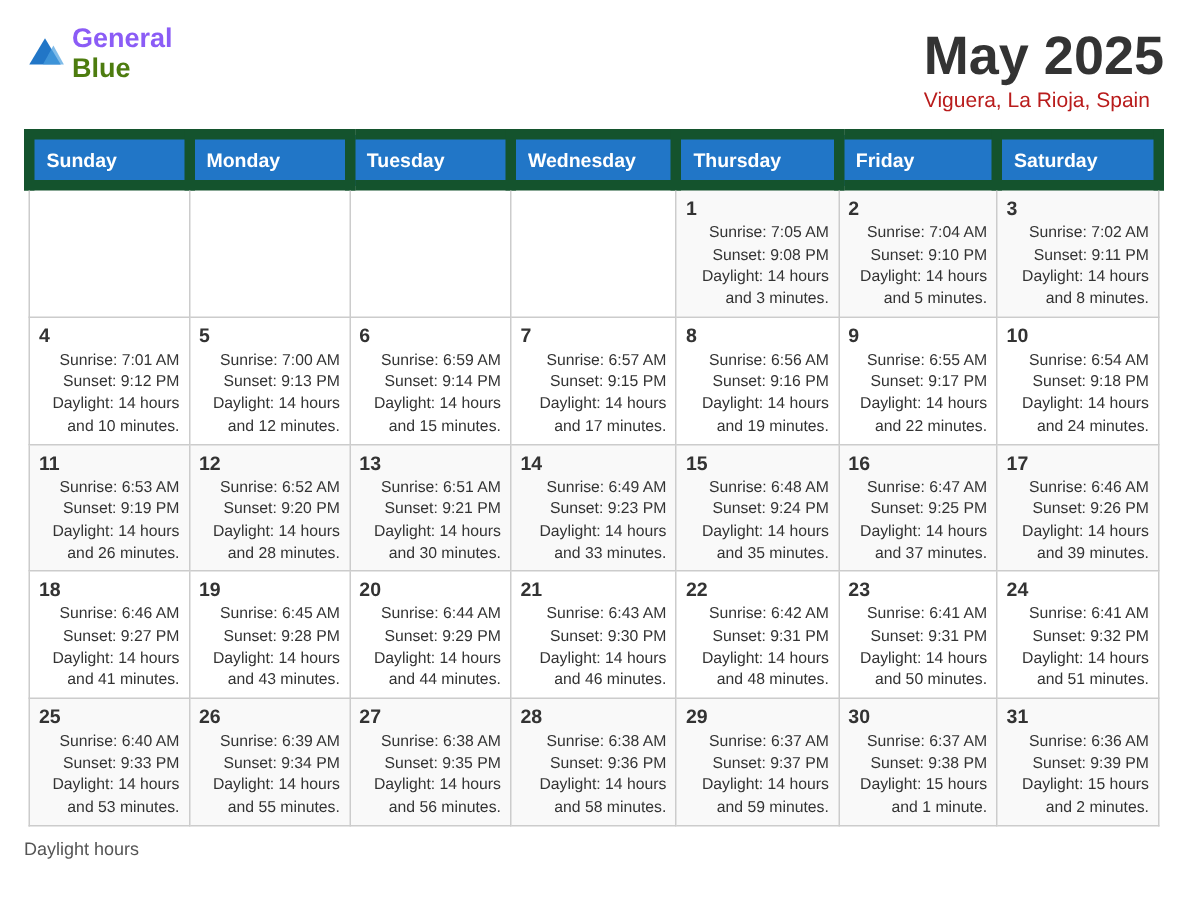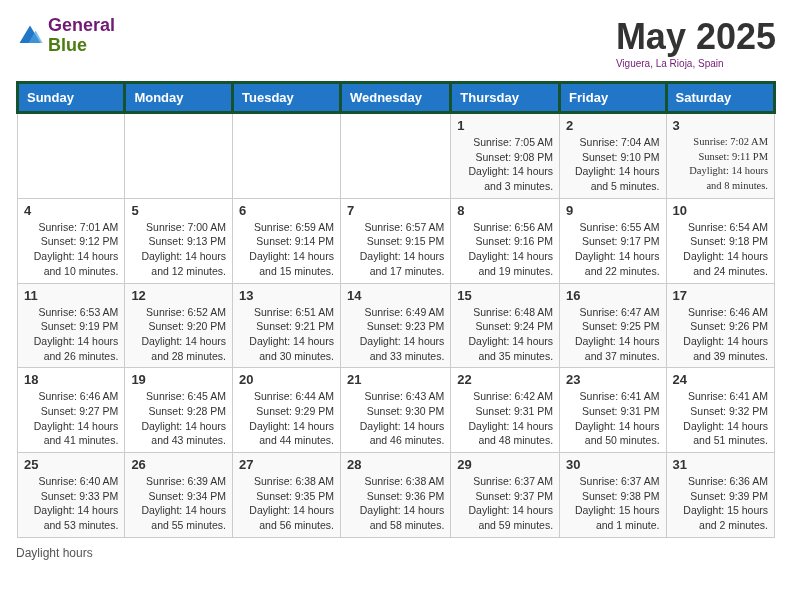--- a/index.html
+++ b/index.html
@@ -19,49 +19,49 @@
     .logo {
       display: flex;
       align-items: center;
       gap: 4px;
     }
     .logo-text {
       font-size: 18px;
       font-weight: bold;
       line-height: 1.1;
     }
-    .logo-general { color: #701a75; }
+    .logo-general { color: #8b5cf6; }
     .logo-blue { color: #4d7c0f; }
     .logo-icon {
       width: 28px;
       height: 28px;
     }
     .title-block { text-align: left; }
     .title-month {
       font-size: 36px;
       font-weight: bold;
       color: #333;
     }
     .title-location {
-      font-size: 10px;
-      color: #701a75;
+      font-size: 14px;
+      color: #b91c1c;
     }
     table {
       width: 100%;
       border-collapse: collapse;
       font-size: 11px;
     }
     thead tr th {
       background-color: #2176c7;
       color: #fff;
       text-align: left;
       padding: 6px 8px;
       font-size: 13px;
       font-weight: bold;
-      border: 3px solid #14532d;
+      border: 7px solid #14532d;
     }
     tbody tr td {
       border: 1px solid #ccc;
       vertical-align: top;
       padding: 4px 6px;
       width: 113px;
       min-height: 80px;
       background: #fff;
     }
     tbody tr:nth-child(odd) td {
@@ -132,21 +132,21 @@
 Daylight: 14 hours and 3 minutes.</div>
         </td>
         <td>
           <span class="day-number">2</span>
           <div class="day-info" style="white-space: pre-line;">Sunrise: 7:04 AM
 Sunset: 9:10 PM
 Daylight: 14 hours and 5 minutes.</div>
         </td>
         <td>
           <span class="day-number">3</span>
-          <div class="day-info" style="white-space: pre-line; font-family: Liberation Serif, serif;">Sunrise: 7:02 AM
+          <div class="day-info" style="white-space: pre-line;">Sunrise: 7:02 AM
 Sunset: 9:11 PM
 Daylight: 14 hours and 8 minutes.</div>
         </td>
       </tr>
       <tr>
         <td>
           <span class="day-number">4</span>
           <div class="day-info" style="white-space: pre-line;">Sunrise: 7:01 AM
 Sunset: 9:12 PM
 Daylight: 14 hours and 10 minutes.</div>

